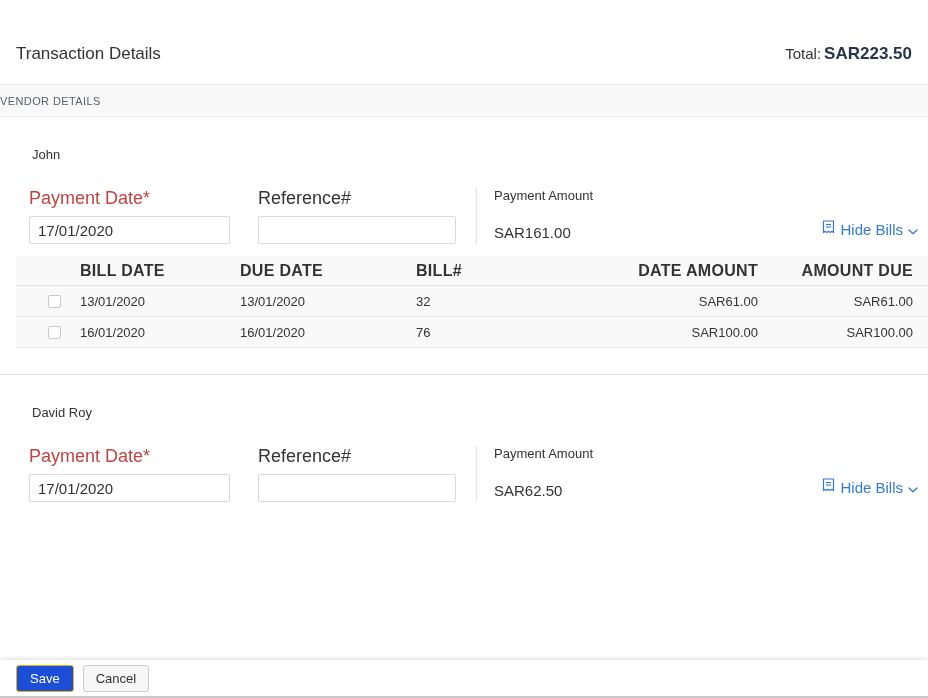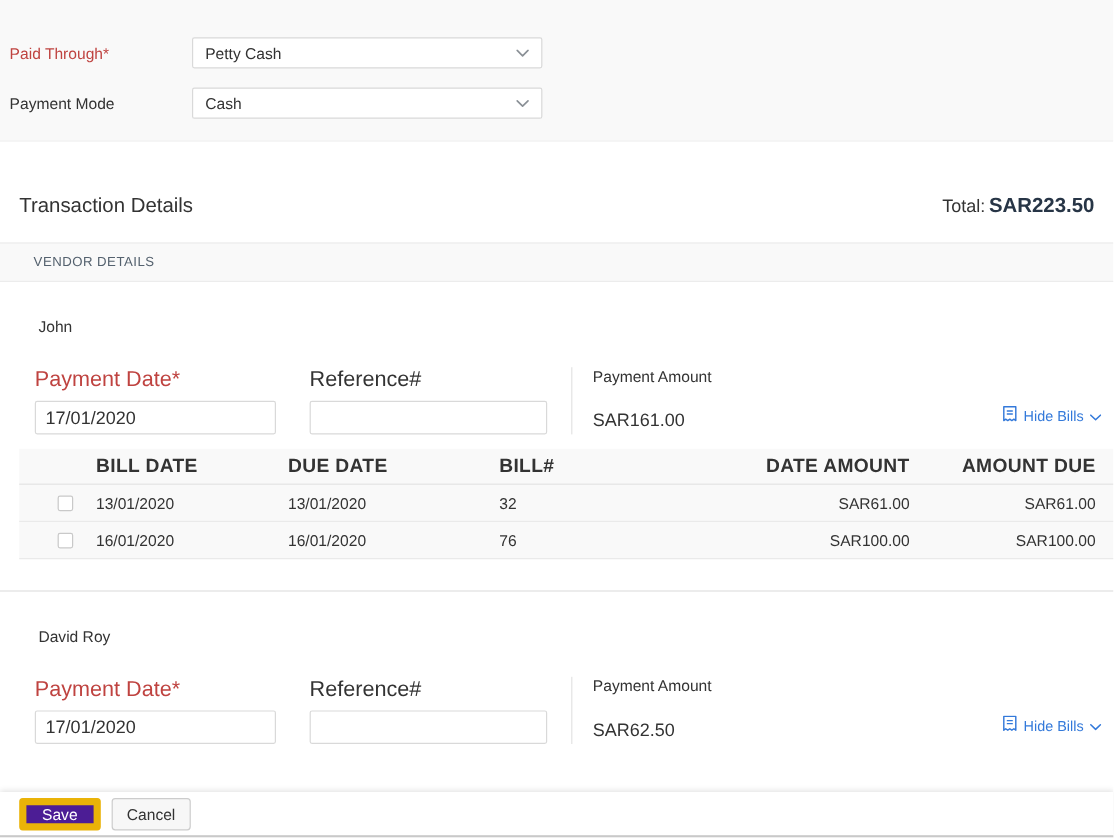--- a/index.html
+++ b/index.html
@@ -27,39 +27,39 @@
   
   .trans-row { display:flex; justify-content:space-between; align-items:baseline;
                padding:0 16px; margin-top:44px; }
   .trans-row h2 { font-size:17px; font-weight:400; color:#333; }
   .total { font-size:15px; color:#333; }
   .total b { font-size:17px; font-weight:700; color:#273546; padding-left:3px; }
 
   
   .vendor-bar { margin-top:20px; height:33px; background:#f9f9f9;
                 border-top:1px solid #ececec; border-bottom:1px solid #ececec;
-                display:flex; align-items:center; padding-left:28px;
+                display:flex; align-items:center; 
                 font-size:11px; color:#54616e; letter-spacing:.4px; }
 
   
   .vendor-name { margin:30px 16px 0 32px; font-size:13px; color:#333; }
   .fields-row { display:flex; align-items:stretch; margin:26px 8px 0 29px; }
   .field { width:201px; margin-right:28px; }
   .field.ref { width:198px; margin-right:20px; }
   .field label { display:block; font-size:18px; color:#333; margin-bottom:7px; }
   .field label.required { color:#bf4340; }
   .text-input { width:100%; height:28px; border:1px solid #d9d9d9; border-radius:2px;
                 padding:0 8px; font-size:15px; color:#333; font-family:inherit; background:#fff; }
   .amount-region { flex:1; border-left:1px solid #e3e3e3; padding-left:17px;
                    display:flex; justify-content:space-between; }
   .amount-stack { display:flex; flex-direction:column; justify-content:space-between; }
   .amount-stack .a-label { font-size:13px; color:#333; }
   .amount-stack .a-value { font-size:15px; color:#333; padding-bottom:3px; }
   .hide-bills { display:flex; align-items:center; gap:5px; align-self:flex-end;
-                margin:0 2px 6px 0; color:#3379da; font-size:12px; cursor:pointer;
+                margin:0 2px 6px 0; color:#3379da; font-size:15px; cursor:pointer;
                 text-decoration:none; }
 
   
   .bills-table { margin:12px 0 0 16px; background:#f9f9f9; }
   .t-row { display:grid; grid-template-columns:48px 160px 176px 160px 198px 1fr;
            align-items:center; height:31px; border-bottom:1px solid #eaeaea; }
   .t-row.head { height:30px; border-bottom:1px solid #e4e4e4; }
   .t-cell { padding-left:16px; font-size:13px; color:#333; }
   .t-row.head .t-cell { font-size:16px; font-weight:700; letter-spacing:.3px; }
   .t-cell.num { text-align:right; padding-left:0; }
@@ -69,53 +69,29 @@
                    border:1px solid #c9c9c9; border-radius:2px; background:#fff; cursor:pointer;
                    display:block; }
 
   .vendor-divider { border:0; border-top:1px solid #e0e0e0; margin-top:26px; }
 
   
   .footer { position:absolute; left:0; right:0; bottom:0; height:36px; background:#fff;
             box-shadow:0 -1px 5px rgba(0,0,0,.13); display:flex; align-items:center;
             padding-left:16px; gap:9px; }
   .btn { height:27px; border-radius:3px; font-size:13px; font-family:inherit; cursor:pointer; }
-  .btn-save { background:#4c1d95; color:#fff; border:6px solid #eab308; padding:0 13px; }
+  .btn-save { background:#1d4ed8; color:#fff; border:1px solid #eab308; padding:0 13px; }
   .btn-cancel { background:#f7f7f7; color:#333; border:1px solid #ccc; padding:0 12px; }
 </style>
 </head>
 <body>
 
 <div class="page">
 
 
-  <div class="top-form">
-    <div class="form-row">
-      <div class="form-label required">Paid Through*</div>
-      <div class="select">
-        <span>Petty Cash</span>
-        <span class="chev">
-          <svg width="11" height="7" viewBox="0 0 11 7">
-              <polyline points="1,1 5.5,5.5 10,1" fill="none" stroke="#8a9096" stroke-width="1.4" stroke-linecap="round" stroke-linejoin="round"></polyline>
-            </svg>
-        </span>
-      </div>
-    </div>
-    <div class="form-row">
-      <div class="form-label">Payment Mode</div>
-      <div class="select">
-        <span>Cash</span>
-        <span class="chev">
-          <svg width="11" height="7" viewBox="0 0 11 7">
-              <polyline points="1,1 5.5,5.5 10,1" fill="none" stroke="#8a9096" stroke-width="1.4" stroke-linecap="round" stroke-linejoin="round"></polyline>
-            </svg>
-        </span>
-      </div>
-    </div>
-  </div>
 
   <div class="trans-row">
     <h2>Transaction Details</h2>
     <div class="total">
       <span>Total:</span><b>SAR223.50</b>
     </div>
   </div>
 
   <div class="vendor-bar">
     <span>VENDOR DETAILS</span>

